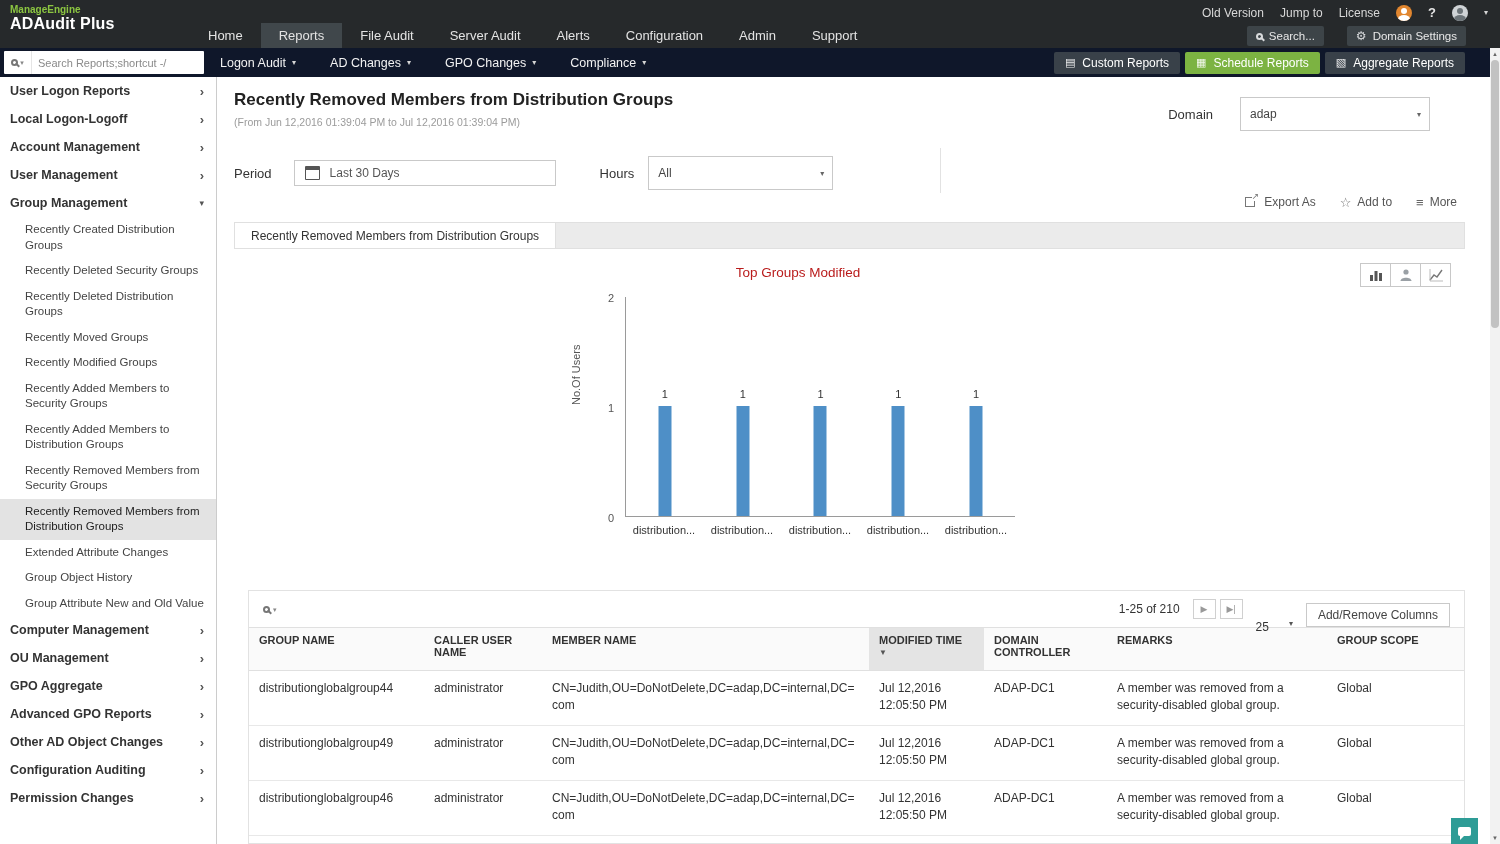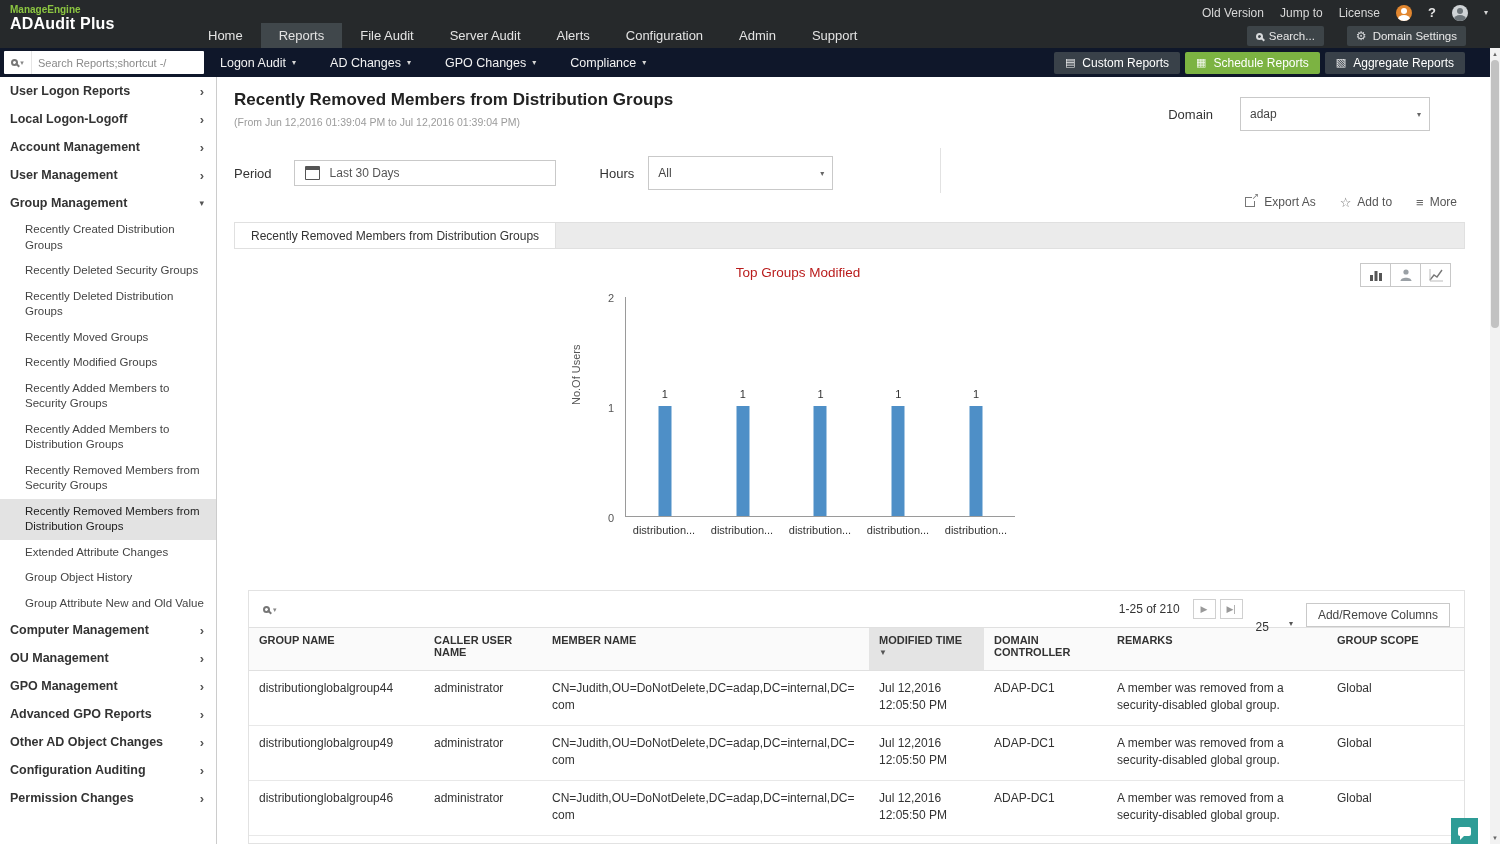--- a/index.html
+++ b/index.html
@@ -253,21 +253,21 @@
         <div class="side-child">Group Attribute New and Old Value</div>
         <div class="side-parent">
           <span>Computer Management</span>
           <span class="chev">›</span>
         </div>
         <div class="side-parent">
           <span>OU Management</span>
           <span class="chev">›</span>
         </div>
         <div class="side-parent">
-          <span>GPO Management</span>
+          <span>GPO Aggregate</span>
           <span class="chev">›</span>
         </div>
         <div class="side-parent">
           <span>Advanced GPO Reports</span>
           <span class="chev">›</span>
         </div>
         <div class="side-parent">
           <span>Other AD Object Changes</span>
           <span class="chev">›</span>
         </div>

